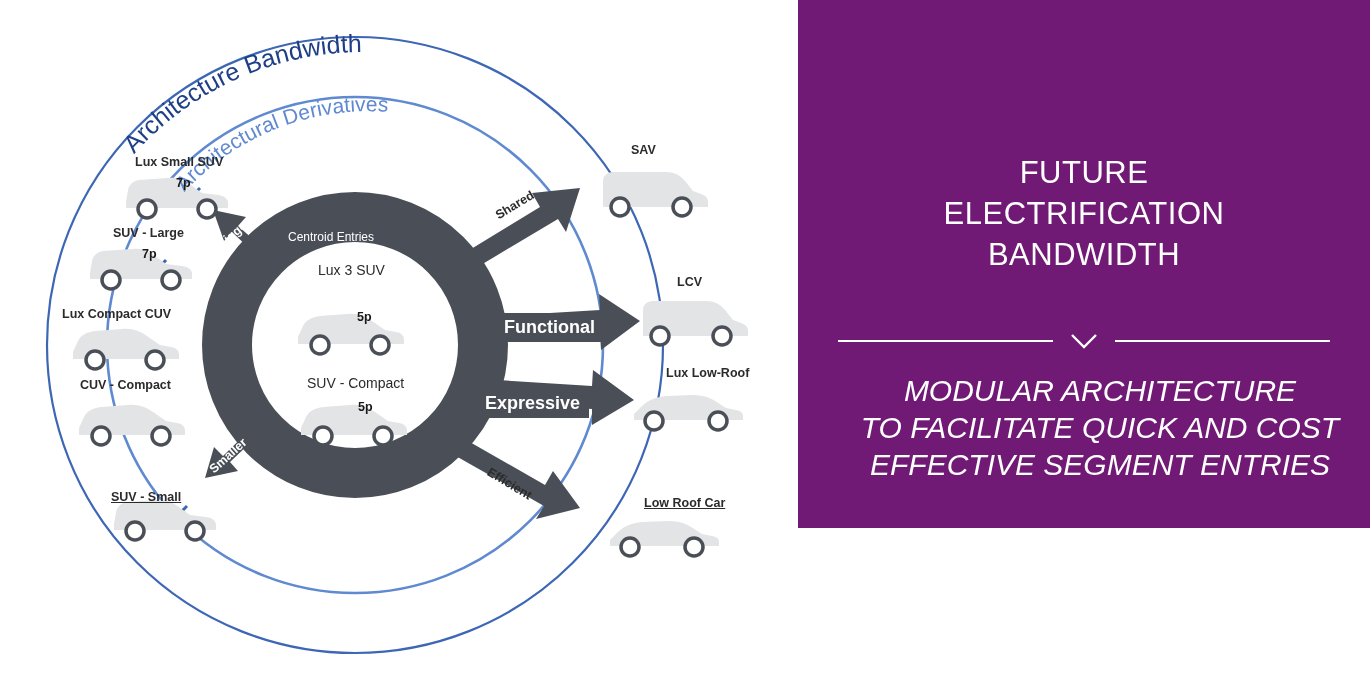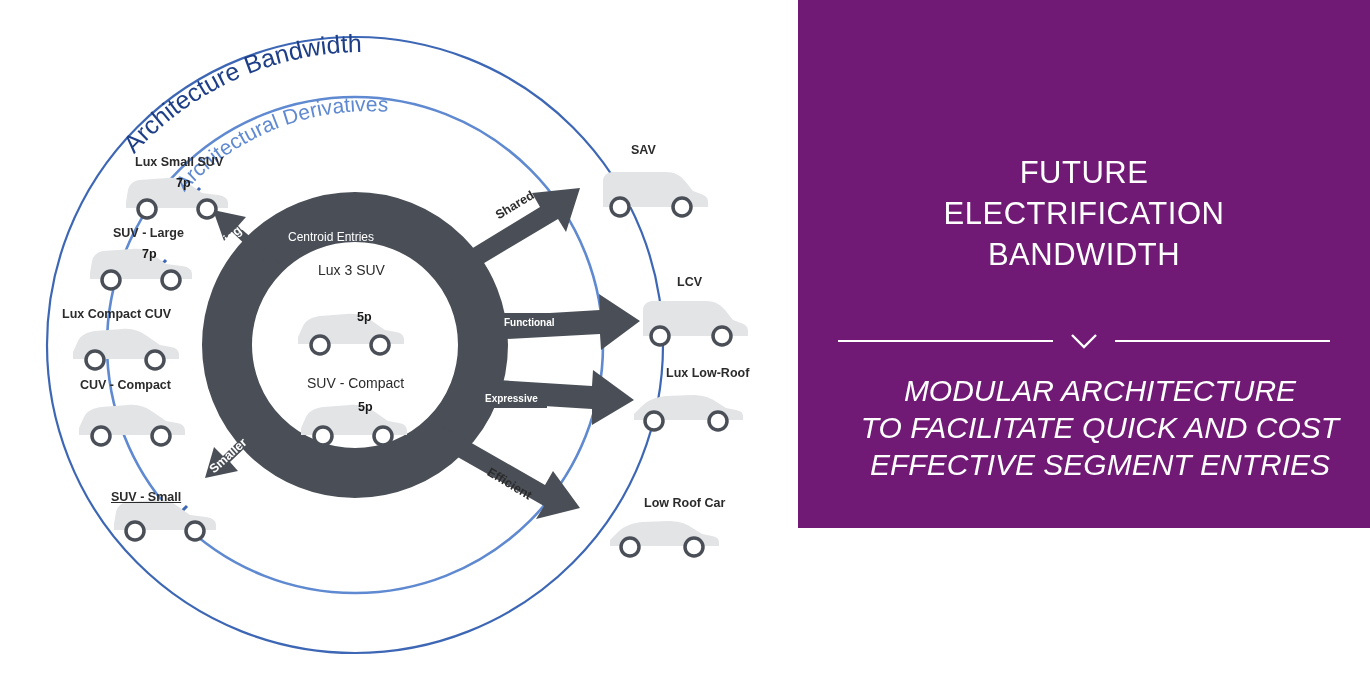--- a/index.html
+++ b/index.html
@@ -123,21 +123,21 @@
   .inner-lbl {
     position: absolute;
     color: #2b2b2b;
     font-size: 14px;
     white-space: nowrap;
   }
   .chip {
     position: absolute;
     background: #4a4f57;
     color: #ffffff;
-    font-size: 10px;
+    font-size: 18px;
     font-weight: bold;
     padding: 4px 9px;
     white-space: nowrap;
   }
 </style>
 </head>
 <body>
 
 <div id="stage">
 
@@ -294,21 +294,21 @@
 
     <div class="lbl" style="left:62px; top:307px;">Lux Compact CUV</div>
 
     <div class="lbl" style="left:80px; top:378px;">CUV - Compact</div>
 
     <div class="lbl" style="left:111px; top:490px;text-decoration:underline;">SUV - Small</div>
 
     <div class="lbl" style="left:631px; top:143px;">SAV</div>
     <div class="lbl" style="left:677px; top:275px;">LCV</div>
     <div class="lbl" style="left:666px; top:366px;">Lux Low-Roof</div>
-    <div class="lbl" style="left:644px; top:496px;">Low Roof Car</div>
+    <div class="lbl" style="left:644px; top:496px;text-decoration:underline;">Low Roof Car</div>
   </div>
 
   <div id="right-panel">
     <div id="panel-title">FUTURE
 ELECTRIFICATION
 BANDWIDTH</div>
 
     <div id="divider">
       <div class="bar left"></div>
       <div class="bar right"></div>

